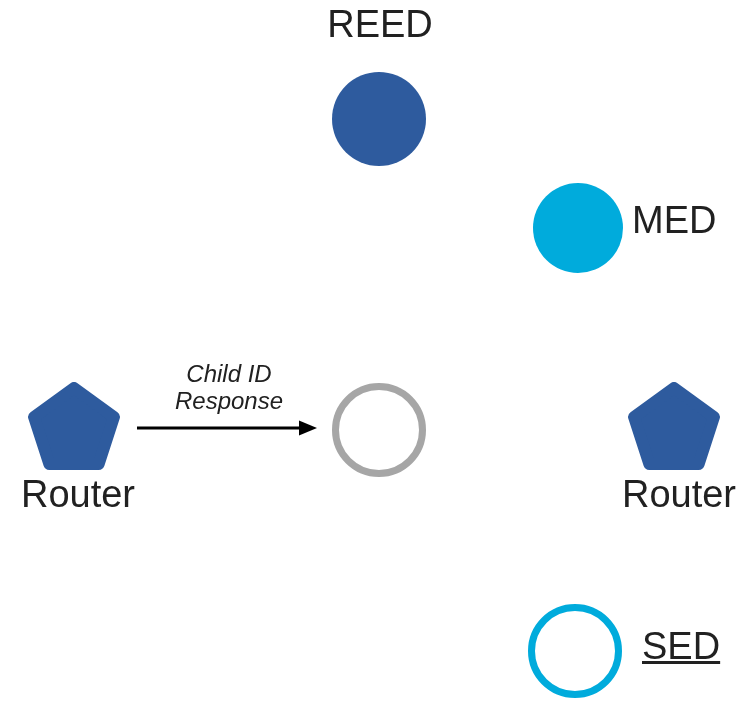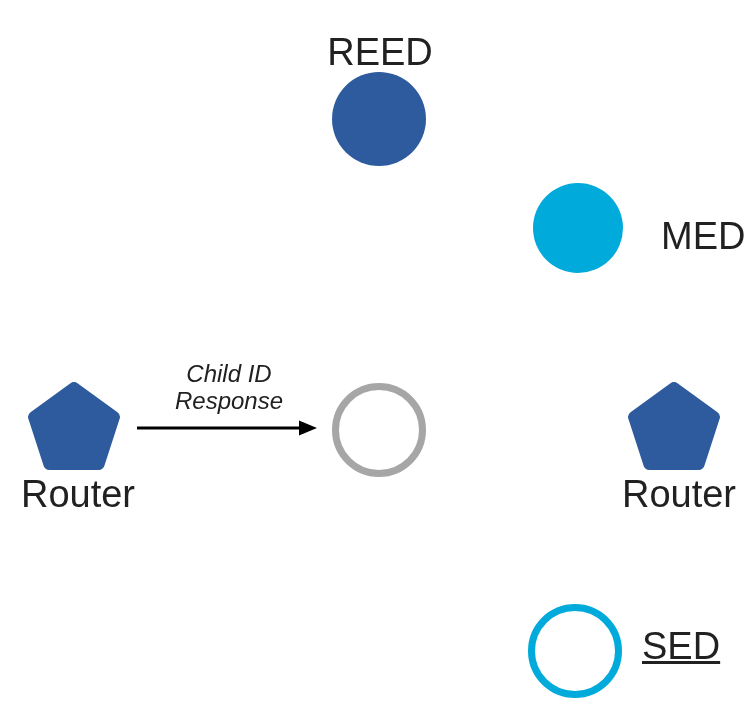--- a/index.html
+++ b/index.html
@@ -40,25 +40,25 @@
     text-align: center;
     white-space: pre-line;
     color: var(--text);
   }
 </style>
 </head>
 <body>
 
 <div class="canvas">
 
-  <div class="abs node-label center" style="left:280px; top:30px; width:200px;">REED</div>
+  <div class="abs node-label center" style="left:280px; top:2px; width:200px;">REED</div>
   <div class="abs circle fill-blue" style="left:332px; top:72px; width:94px; height:94px;"></div>
 
   <div class="abs circle fill-cyan" style="left:533px; top:183px; width:90px; height:90px;"></div>
-  <div class="abs node-label" style="left:632px; top:214px;margin-left:29px;">MED</div>
+  <div class="abs node-label" style="left:632px; top:198px;">MED</div>
 
   <svg class="abs" width="100" height="96" viewBox="0 0 100 96" style="left:24px; top:382px;">
     <polygon class="pentagon" points="50,6 89.94,35.02 74.69,81.98 25.31,81.98 10.06,35.02"></polygon>
   </svg>
   <div class="abs node-label center" style="left:-22px; top:472px; width:200px;">Router</div>
 
   <div class="abs arrow-label" style="left:119px; top:360px; width:220px;">Child ID
 Response</div>
 
   <svg class="abs" width="185" height="20" viewBox="0 0 185 20" style="left:135px; top:418px;">

